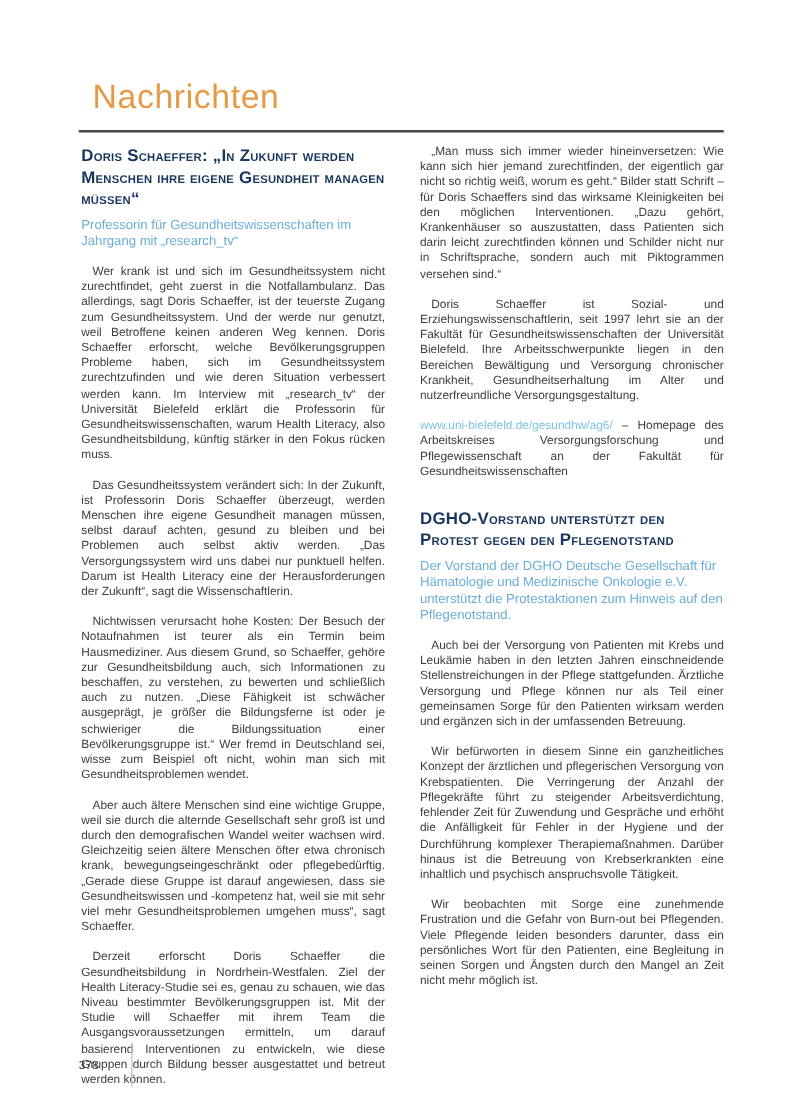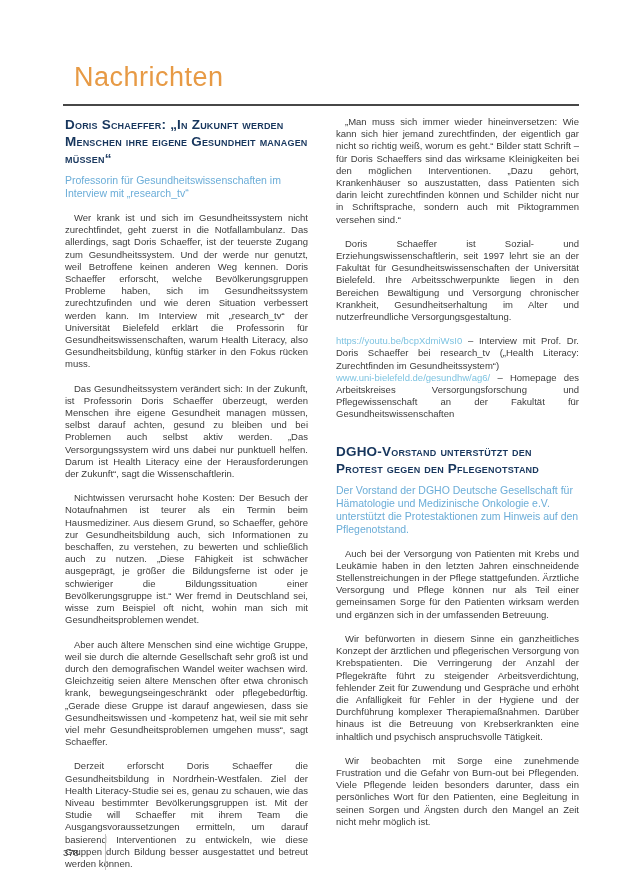--- a/index.html
+++ b/index.html
@@ -43,33 +43,32 @@
 <body>
 
 <div class="content">
   <h1 class="page-title">Nachrichten</h1>
   <hr class="title-rule">
 
   <div class="columns">
 
     <div class="col">
       <h2 class="headline">Doris Schaeffer: „In Zukunft werden Menschen ihre eigene Gesundheit managen müssen“</h2>
-      <p class="subtitle">Professorin für Gesundheitswissenschaften im Interview mit „research_tv“</p>
+      <p class="subtitle">Professorin für Gesundheitswissenschaften im Jahrgang mit „research_tv“</p>
       <p>Wer krank ist und sich im Gesundheitssystem nicht zurechtfindet, geht zuerst in die Notfallambulanz. Das allerdings, sagt Doris Schaeffer, ist der teuerste Zugang zum Gesundheitssystem. Und der werde nur genutzt, weil Betroffene keinen anderen Weg kennen. Doris Schaeffer erforscht, welche Bevölkerungsgruppen Probleme haben, sich im Gesundheitssystem zurechtzufinden und wie deren Situation verbessert werden kann. Im Interview mit „research_tv“ der Universität Bielefeld erklärt die Professorin für Gesundheitswissenschaften, warum Health Literacy, also Gesundheitsbildung, künftig stärker in den Fokus rücken muss.</p>
       <p>Das Gesundheitssystem verändert sich: In der Zukunft, ist Professorin Doris Schaeffer überzeugt, werden Menschen ihre eigene Gesundheit managen müssen, selbst darauf achten, gesund zu bleiben und bei Problemen auch selbst aktiv werden. „Das Versorgungssystem wird uns dabei nur punktuell helfen. Darum ist Health Literacy eine der Herausforderungen der Zukunft“, sagt die Wissenschaftlerin.</p>
       <p>Nichtwissen verursacht hohe Kosten: Der Besuch der Notaufnahmen ist teurer als ein Termin beim Hausmediziner. Aus diesem Grund, so Schaeffer, gehöre zur Gesundheitsbildung auch, sich Informationen zu beschaffen, zu verstehen, zu bewerten und schließlich auch zu nutzen. „Diese Fähigkeit ist schwächer ausgeprägt, je größer die Bildungsferne ist oder je schwieriger die Bildungssituation einer Bevölkerungsgruppe ist.“ Wer fremd in Deutschland sei, wisse zum Beispiel oft nicht, wohin man sich mit Gesundheitsproblemen wendet.</p>
       <p>Aber auch ältere Menschen sind eine wichtige Gruppe, weil sie durch die alternde Gesellschaft sehr groß ist und durch den demografischen Wandel weiter wachsen wird. Gleichzeitig seien ältere Menschen öfter etwa chronisch krank, bewegungseingeschränkt oder pflegebedürftig. „Gerade diese Gruppe ist darauf angewiesen, dass sie Gesundheitswissen und -kompetenz hat, weil sie mit sehr viel mehr Gesundheitsproblemen umgehen muss“, sagt Schaeffer.</p>
       <p>Derzeit erforscht Doris Schaeffer die Gesundheitsbildung in Nordrhein-Westfalen. Ziel der Health Literacy-Studie sei es, genau zu schauen, wie das Niveau bestimmter Bevölkerungsgruppen ist. Mit der Studie will Schaeffer mit ihrem Team die Ausgangsvoraussetzungen ermitteln, um darauf basierend Interventionen zu entwickeln, wie diese Gruppen durch Bildung besser ausgestattet und betreut werden können.</p>
     </div>
 
     <div class="col">
       <p>„Man muss sich immer wieder hineinversetzen: Wie kann sich hier jemand zurechtfinden, der eigentlich gar nicht so richtig weiß, worum es geht.“ Bilder statt Schrift – für Doris Schaeffers sind das wirksame Kleinigkeiten bei den möglichen Interventionen. „Dazu gehört, Krankenhäuser so auszustatten, dass Patienten sich darin leicht zurechtfinden können und Schilder nicht nur in Schriftsprache, sondern auch mit Piktogrammen versehen sind.“</p>
       <p>Doris Schaeffer ist Sozial- und Erziehungswissenschaftlerin, seit 1997 lehrt sie an der Fakultät für Gesundheitswissenschaften der Universität Bielefeld. Ihre Arbeitsschwerpunkte liegen in den Bereichen Bewältigung und Versorgung chronischer Krankheit, Gesundheitserhaltung im Alter und nutzerfreundliche Versorgungsgestaltung.</p>
 
-      <p class="link-line"><span class="url">https://youtu.be/bcpXdmiWsI0</span><span> – Interview mit Prof. Dr. Doris Schaeffer bei research_tv („Health Literacy: Zurechtfinden im Gesundheitssystem“)</span></p>
       <p class="link-line"><span class="url">www.uni-bielefeld.de/gesundhw/ag6/</span><span> – Homepage des Arbeitskreises Versorgungsforschung und Pflegewissenschaft an der Fakultät für Gesundheitswissenschaften</span></p>
 
       <div class="article2">
         <h2 class="headline">DGHO-Vorstand unterstützt den Protest gegen den Pflegenotstand</h2>
         <p class="subtitle">Der Vorstand der DGHO Deutsche Gesellschaft für Hämatologie und Medizinische Onkologie e.V. unterstützt die Protestaktionen zum Hinweis auf den Pflegenotstand.</p>
         <p>Auch bei der Versorgung von Patienten mit Krebs und Leukämie haben in den letzten Jahren einschneidende Stellenstreichungen in der Pflege stattgefunden. Ärztliche Versorgung und Pflege können nur als Teil einer gemeinsamen Sorge für den Patienten wirksam werden und ergänzen sich in der umfassenden Betreuung.</p>
         <p>Wir befürworten in diesem Sinne ein ganzheitliches Konzept der ärztlichen und pflegerischen Versorgung von Krebspatienten. Die Verringerung der Anzahl der Pflegekräfte führt zu steigender Arbeitsverdichtung, fehlender Zeit für Zuwendung und Gespräche und erhöht die Anfälligkeit für Fehler in der Hygiene und der Durchführung komplexer Therapiemaßnahmen. Darüber hinaus ist die Betreuung von Krebserkrankten eine inhaltlich und psychisch anspruchsvolle Tätigkeit.</p>
         <p>Wir beobachten mit Sorge eine zunehmende Frustration und die Gefahr von Burn-out bei Pflegenden. Viele Pflegende leiden besonders darunter, dass ein persönliches Wort für den Patienten, eine Begleitung in seinen Sorgen und Ängsten durch den Mangel an Zeit nicht mehr möglich ist.</p>
       </div>
     </div>

